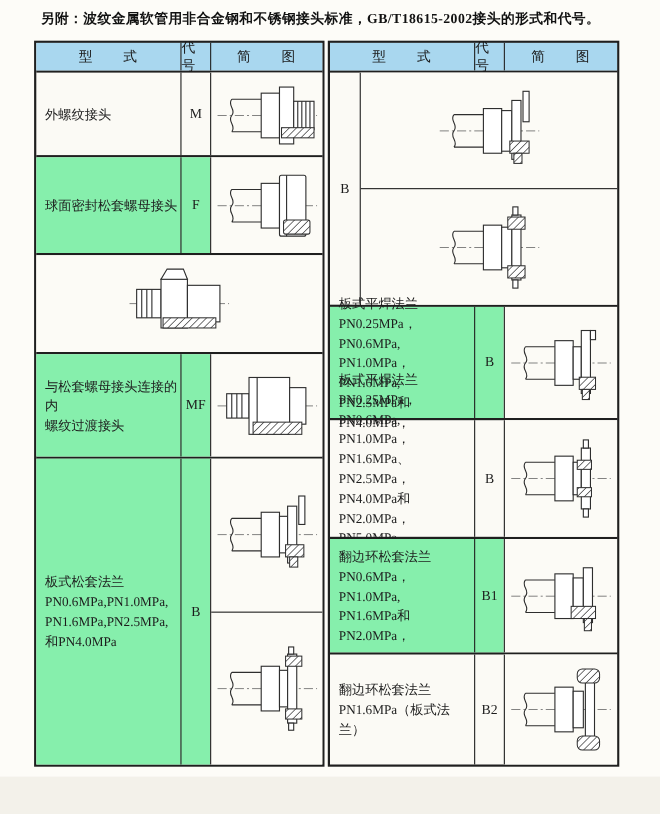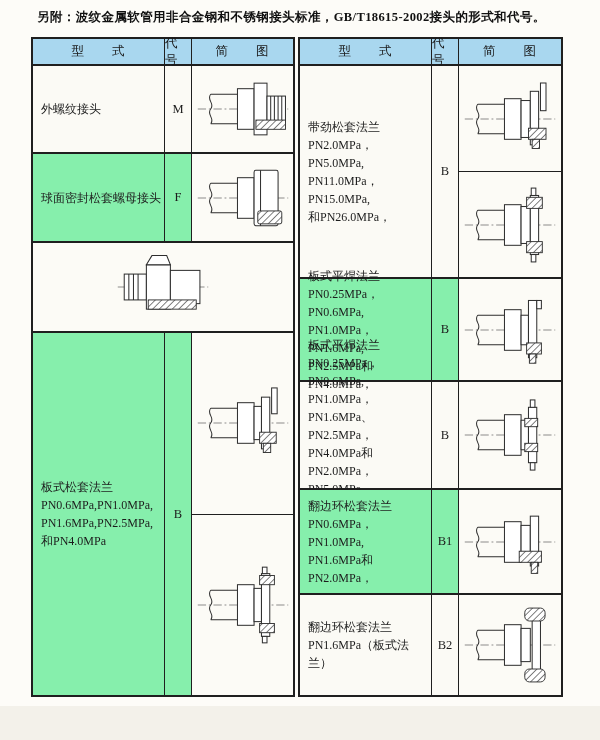--- a/index.html
+++ b/index.html
@@ -55,21 +55,21 @@
   <div class="doc-title">另附：波纹金属软管用非合金钢和不锈钢接头标准，GB/T18615-2002接头的形式和代号。</div>
 
   <div class="tbl tbl-left">
 
     <div class="tr tr-header">
       <div class="td td-type">型　　式</div>
       <div class="td td-code">代号</div>
       <div class="td td-diag" style="align-items:center;justify-content:center;">简　　图</div>
     </div>
 
-    <div class="tr" style="height:88px">
+    <div class="tr" style="height:77px">
       <div class="td td-type">
           <span>外螺纹接头</span>
         </div>
       <div class="td td-code">M</div>
       <div class="td td-diag">
           <div class="diag-cell">
         <svg class="dg" viewBox="0 0 104 84" width="96" height="78">
           <line class="cl" x1="3" y1="42" x2="101" y2="42"></line>
           <path class="ln" d="M17,26 H46 M17,58 H46 M17,26 c-5,6 5,10 0,16 c-5,6 5,10 0,16"></path>
           <rect class="fw" x="46" y="20" width="18" height="44"></rect>
@@ -110,20 +110,40 @@
           <path class="ln" d="M15,28 V56 M20,28 V56 M25,28 V56"></path>
           <rect class="fw" x="34" y="18" width="26" height="48"></rect>
           <polygon class="fw" points="40,8 56,8 60,18 34,18"></polygon>
           <rect class="fw" x="60" y="24" width="32" height="36"></rect>
           <rect class="ht" x="36" y="56" width="52" height="10"></rect>
         </svg>
       </div>
         </div>
     </div>
 
+    <div class="tr row-hl" style="height:95px">
+      <div class="td td-type">
+          <span>与松套螺母接头连接的内
+螺纹过渡接头</span>
+        </div>
+      <div class="td td-code">MF</div>
+      <div class="td td-diag">
+          <div class="diag-cell">
+        <svg class="dg" viewBox="0 0 104 84" width="96" height="78">
+          <line class="cl" x1="3" y1="42" x2="101" y2="42"></line>
+          <rect class="fw" x="12" y="30" width="22" height="24"></rect>
+          <path class="ln" d="M17,30 V54 M22,30 V54 M27,30 V54"></path>
+          <rect class="fw" x="34" y="14" width="40" height="56"></rect>
+          <line class="ln" x1="42" y1="14" x2="42" y2="70"></line>
+          <rect class="fw" x="74" y="24" width="16" height="36"></rect>
+          <rect class="ht" x="38" y="58" width="48" height="12"></rect>
+        </svg>
+      </div>
+        </div>
+    </div>
 
 
     <div class="tr row-hl">
       <div class="td td-type">
           <span>板式松套法兰
 PN0.6MPa,PN1.0MPa,
 PN1.6MPa,PN2.5MPa,
 和PN4.0MPa</span>
         </div>
       <div class="td td-code">B</div>
@@ -159,26 +179,20 @@
 
   <div class="tbl tbl-right">
 
     <div class="tr tr-header">
       <div class="td td-type">型　　式</div>
       <div class="td td-code">代号</div>
       <div class="td td-diag" style="align-items:center;justify-content:center;">简　　图</div>
     </div>
 
     <div class="tr" style="height:213px">
-      <div class="td td-type">
-          <span>带劲松套法兰
-PN2.0MPa，PN5.0MPa,
-PN11.0MPa， PN15.0MPa,
-和PN26.0MPa，</span>
-        </div>
       <div class="td td-code">B</div>
       <div class="td td-diag">
         <div class="diag-cell">
           <svg class="dg" viewBox="0 0 104 84" width="96" height="78">
             <line class="cl" x1="3" y1="42" x2="101" y2="42"></line>
             <path class="ln" d="M17,26 H46 M17,58 H46 M17,26 c-5,6 5,10 0,16 c-5,6 5,10 0,16"></path>
             <rect class="fw" x="46" y="20" width="18" height="44"></rect>
             <rect class="fw" x="64" y="22" width="10" height="40"></rect>
             <rect class="fw" x="74" y="12" width="9" height="58"></rect>
             <rect class="fw" x="85" y="3" width="6" height="30"></rect>

